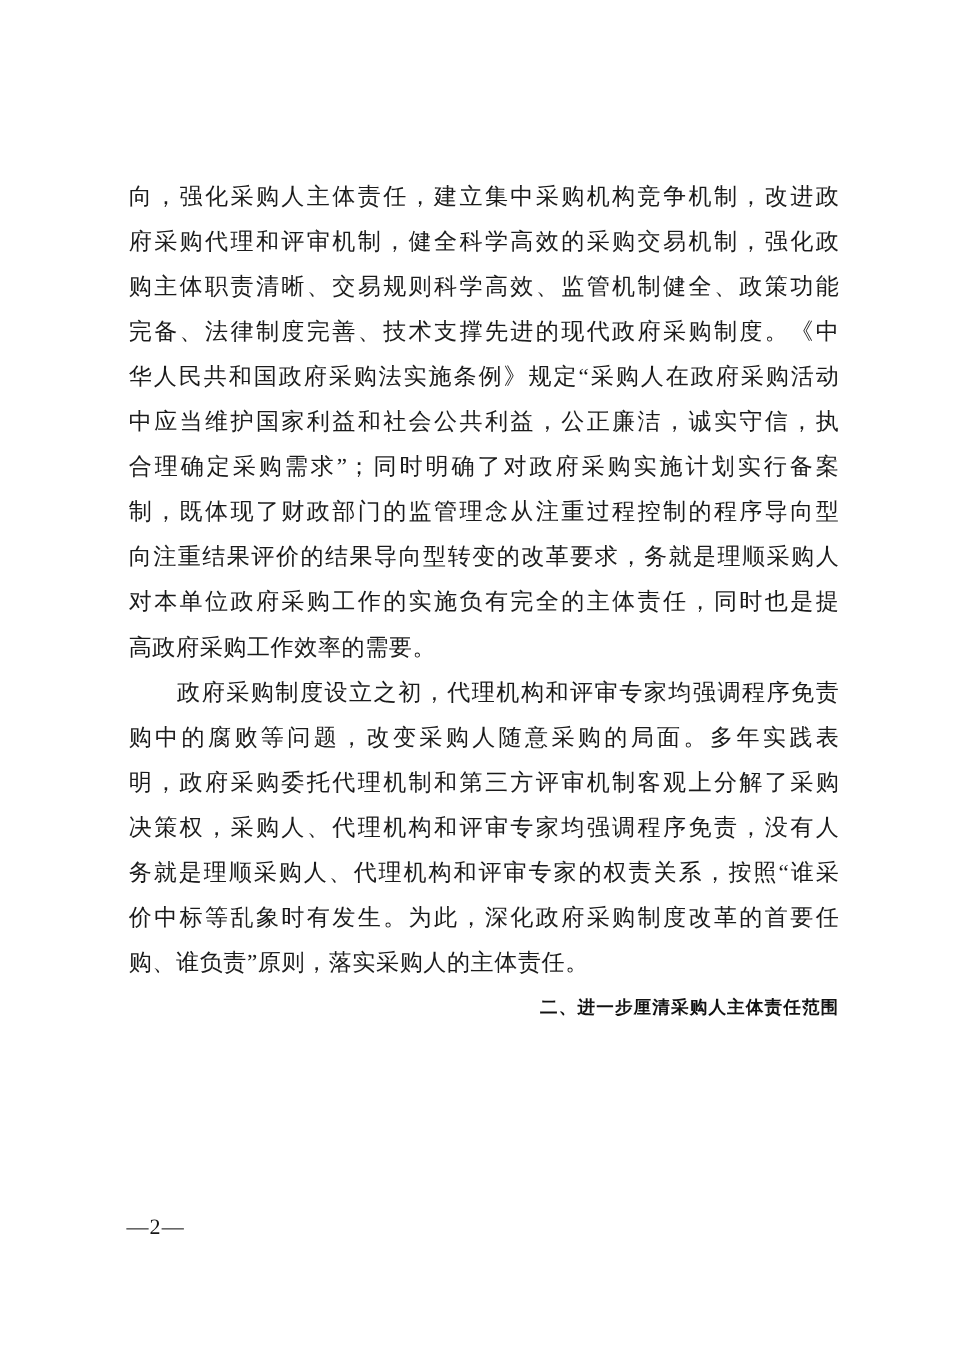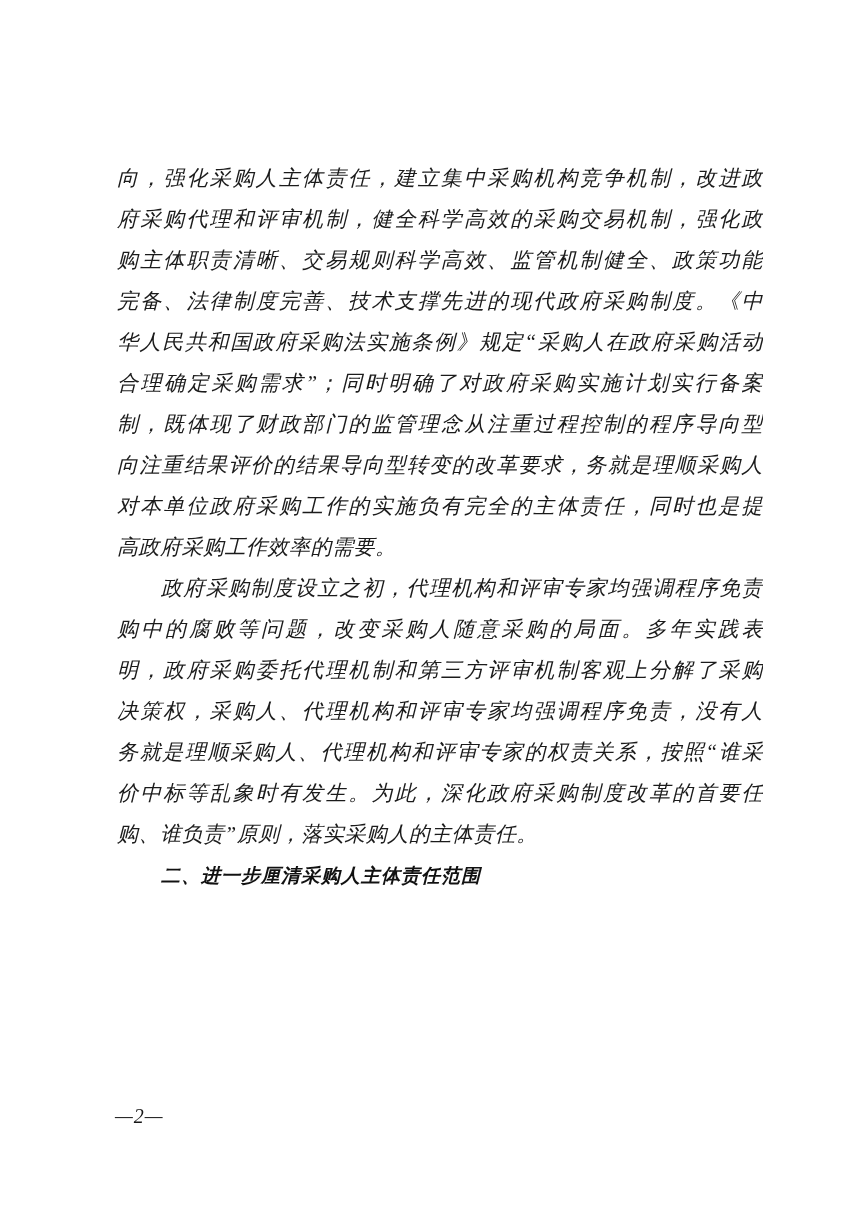--- a/index.html
+++ b/index.html
@@ -7,21 +7,20 @@
     padding: 0;
     background: #ffffff;
   }
   .page {
     position: relative;
     width: 868px;
     height: 1228px;
     background: #ffffff;
     overflow: hidden;
     font-family: "Liberation Serif", serif;
-    font-style: italic;
   }
   .text-block {
     position: absolute;
     left: 117px;
     top: 158px;
     width: 646px;
   }
   .text-line {
     height: 41px;
     line-height: 41px;
@@ -37,24 +36,25 @@
   }
   .text-line.indent {
     text-indent: 44px;
   }
   .heading {
     height: 41px;
     line-height: 41px;
     padding-left: 44px;
     font-family: "Liberation Sans", sans-serif;
     font-weight: bold;
-    font-size: 19px;
+    font-size: 16px;
     letter-spacing: 1px;
     color: #111111;
     white-space: nowrap;
+    text-align: right;
   }
   .page-no {
     position: absolute;
     left: 115px;
     top: 1105px;
     font-family: "Liberation Serif", serif;
     font-size: 20px;
     letter-spacing: 1px;
     color: #161616;
   }
@@ -64,20 +64,21 @@
 
 <div class="page">
   <div class="text-block">
     <div id="body-text">
         <div>
           <div class="text-line">向，强化采购人主体责任，建立集中采购机构竞争机制，改进政</div>
           <div class="text-line">府采购代理和评审机制，健全科学高效的采购交易机制，强化政</div>
           <div class="text-line">购主体职责清晰、交易规则科学高效、监管机制健全、政策功能</div>
           <div class="text-line">完备、法律制度完善、技术支撑先进的现代政府采购制度。《中</div>
           <div class="text-line">华人民共和国政府采购法实施条例》规定“采购人在政府采购活动</div>
+          <div class="text-line">中应当维护国家利益和社会公共利益，公正廉洁，诚实守信，执</div>
           <div class="text-line">合理确定采购需求”；同时明确了对政府采购实施计划实行备案</div>
           <div class="text-line">制，既体现了财政部门的监管理念从注重过程控制的程序导向型</div>
           <div class="text-line">向注重结果评价的结果导向型转变的改革要求，务就是理顺采购人</div>
           <div class="text-line">对本单位政府采购工作的实施负有完全的主体责任，同时也是提</div>
           <div class="text-line last">高政府采购工作效率的需要。</div>
         </div>
         <div>
           <div class="text-line indent">政府采购制度设立之初，代理机构和评审专家均强调程序免责</div>
           <div class="text-line">购中的腐败等问题，改变采购人随意采购的局面。多年实践表</div>
           <div class="text-line">明，政府采购委托代理机制和第三方评审机制客观上分解了采购</div>

